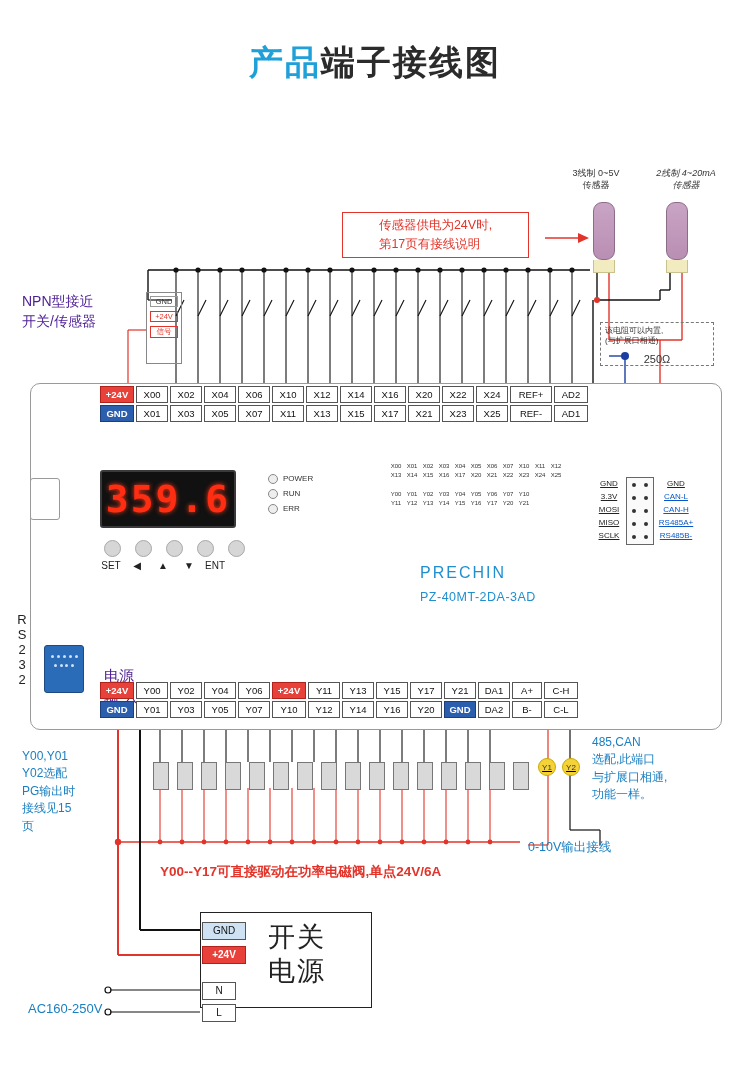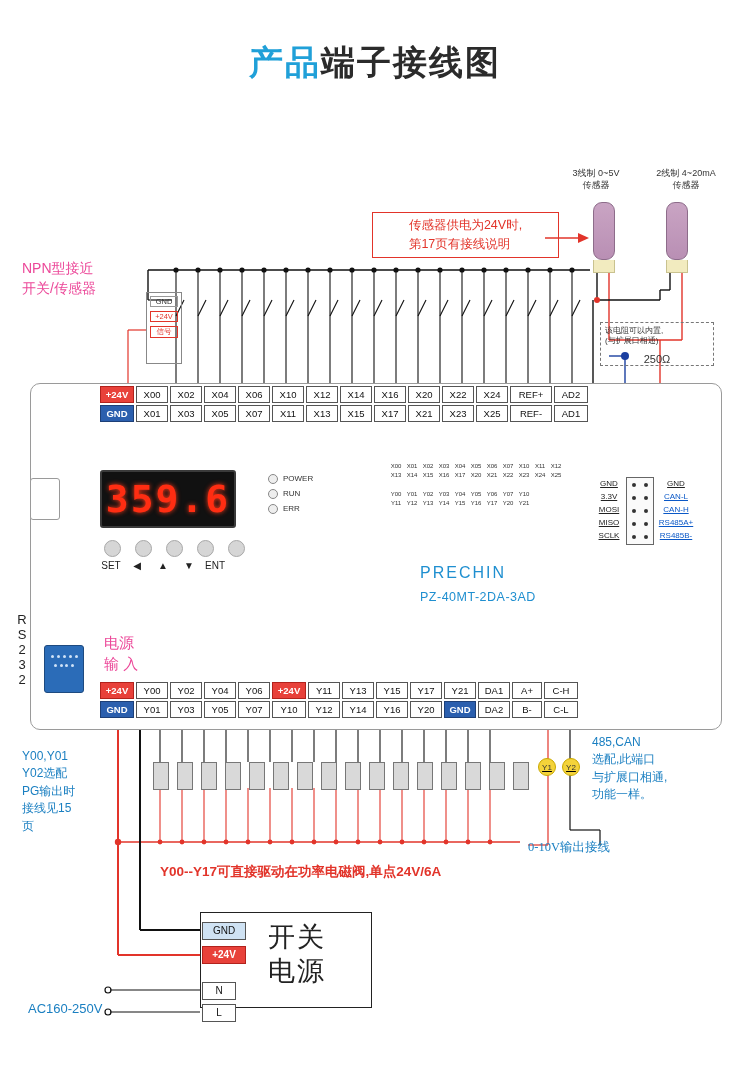--- a/index.html
+++ b/index.html
@@ -4,21 +4,21 @@
 <style>
   html,body{margin:0;padding:0;background:#ffffff;}
   body{width:750px;height:1078px;position:relative;font-family:"Liberation Sans","DejaVu Sans",sans-serif;overflow:hidden;}
   .abs{position:absolute;}
   
   #title{top:40px;left:0;width:750px;text-align:center;font-size:34px;letter-spacing:2px;font-weight:bold;color:#2b2b2b;}
   #title .accent{color:#20a0d8;}
   .lbl-blue{font-size:12px;color:#1a7fc1;line-height:1.45;}
   .lbl-red{font-size:12.5px;color:#e2342a;line-height:1.5;}
   .lbl-sm{font-size:8px;color:#333;line-height:1.3;}
-  .lbl-dark{font-size:14px;color:#ec4899;line-height:1.45;}
+  .lbl-dark{font-size:14px;color:#4c1d95;line-height:1.45;margin-top:33px;}
   
   #plc{left:30px;top:383px;width:690px;height:345px;border:1.4px solid #9a9a9a;border-radius:10px;background:#fff;}
   #plc-left-notch{left:30px;top:478px;width:28px;height:40px;border:1.4px solid #9a9a9a;border-radius:3px;background:#fff;}
   
   .term-row{display:flex;align-items:stretch;height:17px;}
   .tm{border:1px solid #555;font-size:9.5px;display:flex;align-items:center;justify-content:center;background:#fff;color:#111;margin-right:2px;box-sizing:border-box;}
   .tm.red{background:#e8413a;color:#fff;border-color:#b2221c;font-weight:bold;}
   .tm.blue{background:#2b5fae;color:#fff;border-color:#1d3f77;font-weight:bold;}
   .tm.wide{width:42px;}
   .tm.w34{width:34px;}
@@ -247,31 +247,31 @@
   <div class="lbl-dark" style="white-space:pre-line;">NPN型接近
 开关/传感器</div>
 </div>
 
 <div class="abs" style="left:146px;top:292px;width:34px;height:70px;border:1px solid #888;">
   <div style="font-size:7.5px;color:#333;border:1px solid #999;margin:3px 3px 0 3px;text-align:center;">GND</div>
   <div style="font-size:7.5px;color:#e2342a;border:1px solid #e2342a;margin:4px 3px 0 3px;text-align:center;">+24V</div>
   <div style="font-size:7.5px;color:#e2342a;border:1px solid #e2342a;margin:4px 3px 0 3px;text-align:center;">信号</div>
 </div>
 
-<div class="abs" style="left:372px;top:212px;width:185px;height:44px;border:1px solid #e2342a;display:flex;align-items:center;justify-content:center;">
+<div class="abs" style="left:342px;top:212px;width:185px;height:44px;border:1px solid #e2342a;display:flex;align-items:center;justify-content:center;">
   <div class="lbl-red" style="white-space:pre-line;text-align:left;padding:0 6px;">传感器供电为24V时,
 第17页有接线说明</div>
 </div>
 
 <div class="abs" style="left:556px;top:168px;width:80px;">
   <div class="lbl-sm" style="font-size:9px;white-space:pre-line;text-align:center;">3线制 0~5V
 传感器</div>
 </div>
 <div class="abs" style="left:644px;top:168px;width:84px;">
-  <div class="lbl-sm" style="font-size:9px;white-space:pre-line;text-align:center;">2线制 4~20mA
+  <div class="lbl-sm" style="font-size:9px;white-space:pre-line;text-align:center;font-style:italic;">2线制 4~20mA
 传感器</div>
 </div>
 <div class="abs" style="left:593px;top:202px;">
   <div class="sensor-body"></div>
     <div class="sensor-tip"></div>
 </div>
 <div class="abs" style="left:666px;top:202px;">
   <div class="sensor-body"></div>
     <div class="sensor-tip"></div>
 </div>
@@ -589,21 +589,21 @@
   <div style="width:16px;height:16px;border-radius:50%;background:#f4d33a;border:1px solid #c9a800;font-size:8px;display:flex;align-items:center;justify-content:center;color:#333;">Y2</div>
 </div>
 
 <div class="abs" style="left:592px;top:734px;width:118px;">
   <div class="lbl-blue" style="white-space:pre-line;">485,CAN
 选配,此端口
 与扩展口相通,
 功能一样。</div>
 </div>
 
-<div class="abs" style="left:528px;top:838px;font-family:Liberation Serif, serif;">
+<div class="abs" style="left:528px;top:838px;">
   <div class="lbl-blue" style="font-size:12.5px;">0-10V输出接线</div>
 </div>
 
 <div class="abs" style="left:160px;top:862px;">
   <div class="lbl-red" style="font-size:13.5px;font-weight:bold;">Y00--Y17可直接驱动在功率电磁阀,单点24V/6A</div>
 </div>
 
 <div class="abs" id="swpwr"></div>
 <div class="abs" id="swpwr-txt">
   <div style="white-space:pre-line;">开关

